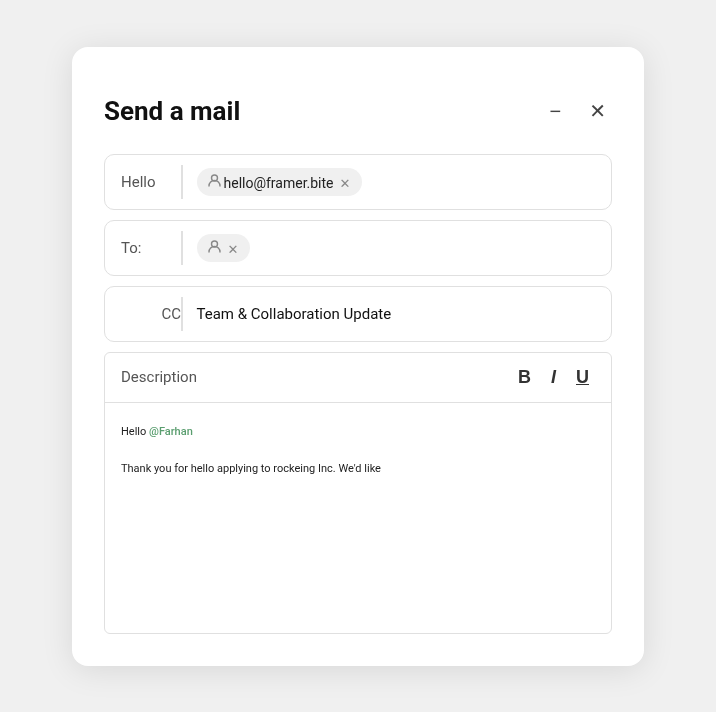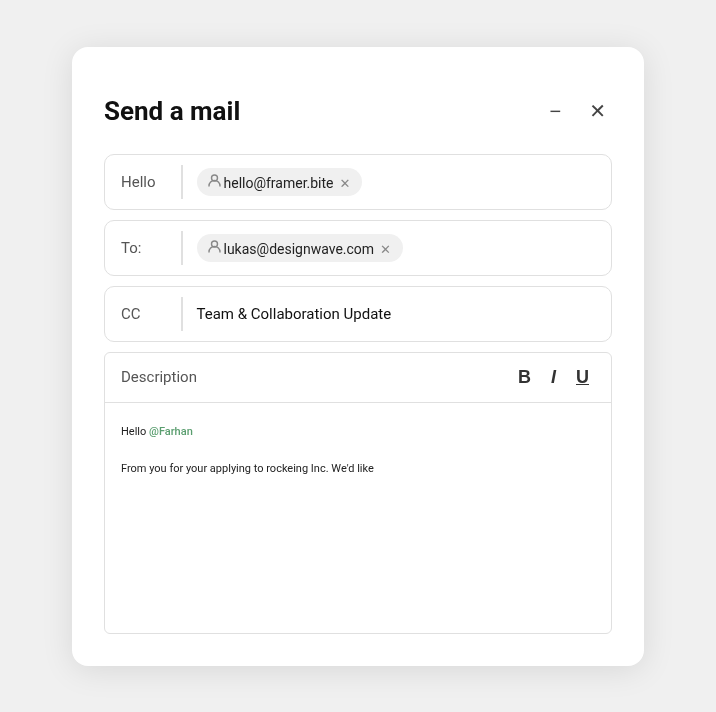--- a/index.html
+++ b/index.html
@@ -109,20 +109,21 @@
 
     .cc-field-row {
       display: flex;
       align-items: center;
       border: 1.5px solid #e0e0e0;
       border-radius: 10px;
       margin-bottom: 10px;
       padding: 0 16px;
       min-height: 56px;
       background: #fff;
+      text-align: right;
     }
 
     .cc-text {
       font-size: 15px;
       color: #111;
       font-weight: 400;
     }
 
     .description-box {
       border: 1.5px solid #e0e0e0;
@@ -213,21 +214,20 @@
   <div class="field-row">
     <span class="field-label">To:</span>
     <div class="field-divider"></div>
     <div class="field-chip">
       <span class="chip-icon">
         <svg width="15" height="15" viewBox="0 0 15 15" fill="none" xmlns="http://www.w3.org/2000/svg">
           <circle cx="7.5" cy="5" r="3" stroke="#888" stroke-width="1.4"></circle>
           <path d="M2 13c0-3.038 2.462-5.5 5.5-5.5S13 9.962 13 13" stroke="#888" stroke-width="1.4" stroke-linecap="round"></path>
         </svg>
       </span>
-      <span>lukas@designwave.com</span>
       <span class="chip-close">✕</span>
     </div>
   </div>
 
   <div class="cc-field-row">
     <span class="field-label">CC</span>
     <div class="field-divider"></div>
     <span class="cc-text">Team &amp; Collaboration Update</span>
   </div>
 
@@ -238,17 +238,17 @@
         <button class="toolbar-btn">B</button>
         <button class="toolbar-btn italic">I</button>
         <button class="toolbar-btn underline">U</button>
       </div>
     </div>
     <div class="description-body">
       <p>
         <span>Hello </span><span class="mention">@Farhan</span>
       </p>
       <br>
-      <p>From you for your  applying to rockeing Inc. We'd like</p>
+      <p>Thank you for hello  applying to rockeing Inc. We'd like</p>
       <br>
     </div>
   </div>
 </div>
 
 </body></html>

